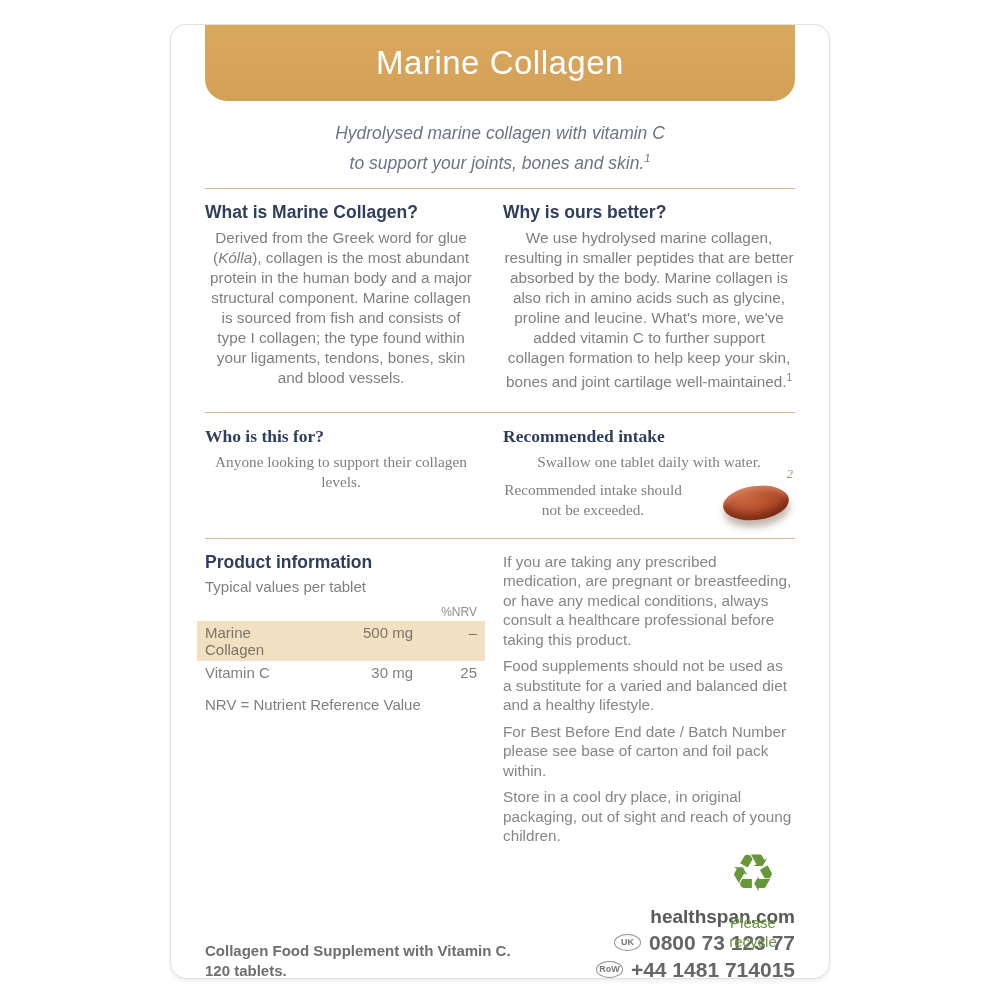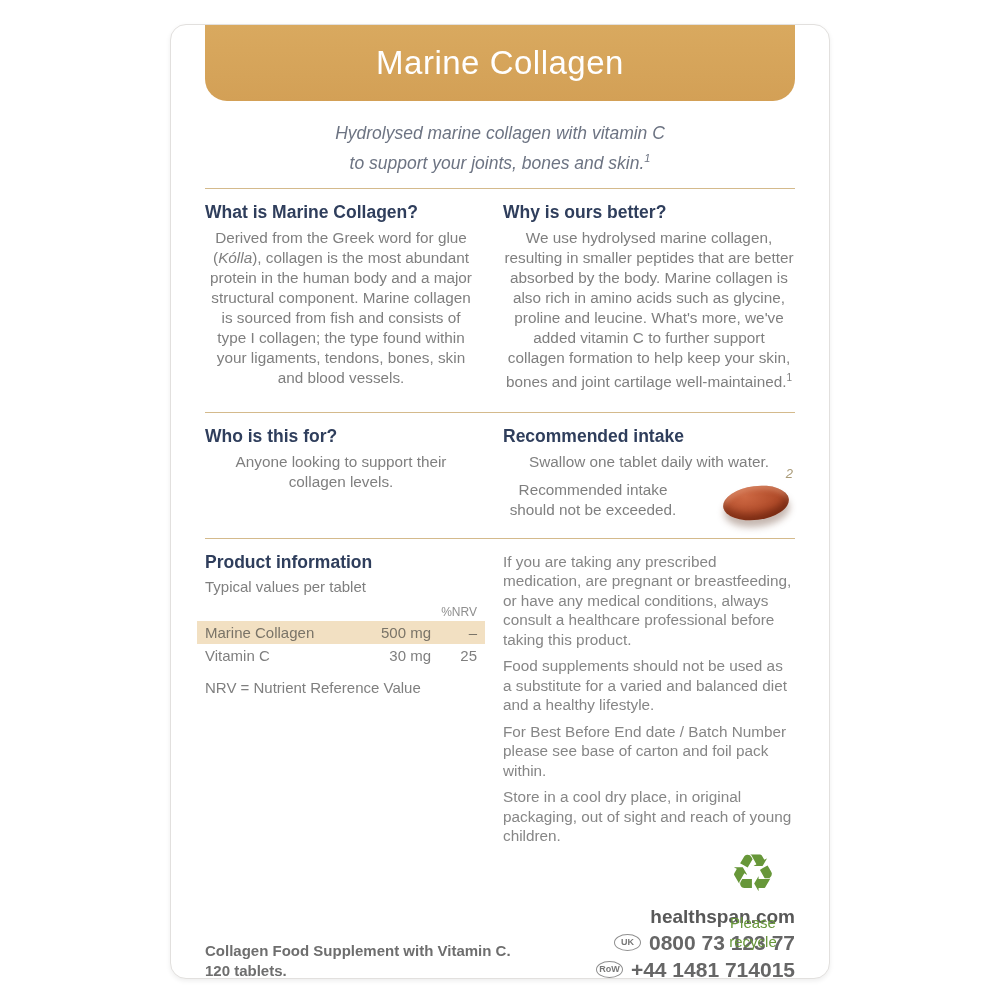--- a/index.html
+++ b/index.html
@@ -27,39 +27,39 @@
 
   .two-col { display: grid; grid-template-columns: 272px 1fr; column-gap: 26px;
     padding: 13px 34px 0 34px; }
 
   h2 { color: #2f3e5c; font-size: 17.5px; font-weight: bold; margin-bottom: 5px; }
   .body-text { color: #7f7f7f; font-size: 15.3px; line-height: 20px; text-align: center; }
   .body-text i { font-style: italic; }
   .body-text sup, .adv sup { font-size: 10px; }
 
   .sec1 { padding-bottom: 8px; }
-  .sec2 { padding-bottom: 6px; }
+  .sec2 { padding-bottom: 6px; font-family: Liberation Serif, serif; }
 
   .intake-wrap { display: flex; }
   .intake-text { width: 180px; }
   .tablet-zone { position: relative; flex: 1; }
   .tablet {
     position: absolute; right: 6px; top: 14px; width: 66px; height: 34px;
     border-radius: 50%;
     background: radial-gradient(ellipse at 35% 28%, #cd6843, #b04b29 55%, #943a1d 85%);
     transform: rotate(-7deg);
     box-shadow: 0 7px 7px rgba(90,50,30,0.35), inset 0 -7px 7px rgba(80,20,5,0.45),
       inset 0 4px 5px rgba(255,200,170,0.35);
   }
   .tablet-ref { position: absolute; right: 2px; top: -6px; font-style: italic;
     color: #a99a77; font-size: 13px; }
 
   .pi-sub { color: #7f7f7f; font-size: 15px; margin-top: 2px; }
   .pi-table { margin: 10px -8px 0 -8px; }
-  .pi-row { display: flex; padding: 3px 8px; font-size: 15px; color: #7f7f7f; }
+  .pi-row { display: flex; padding: 3px 8px; font-size: 15px; color: #7f7f7f; gap: 18px; }
   .pi-row.head { padding: 0 8px 2px 8px; font-size: 12px; color: #8e8e8e; }
   .pi-row.hl { background: #f2e0c2; color: #7a7468; }
   .pi-name { flex: 1; }
   .pi-amt { width: 90px; text-align: right; }
   .pi-nrv { width: 46px; text-align: right; }
   .pi-note { color: #7f7f7f; font-size: 15px; margin-top: 12px; }
 
   .adv p { color: #868686; font-size: 15.3px; line-height: 19.5px; margin-bottom: 7px; }
 
   .contact-block { display: grid; grid-template-columns: 1fr auto;

